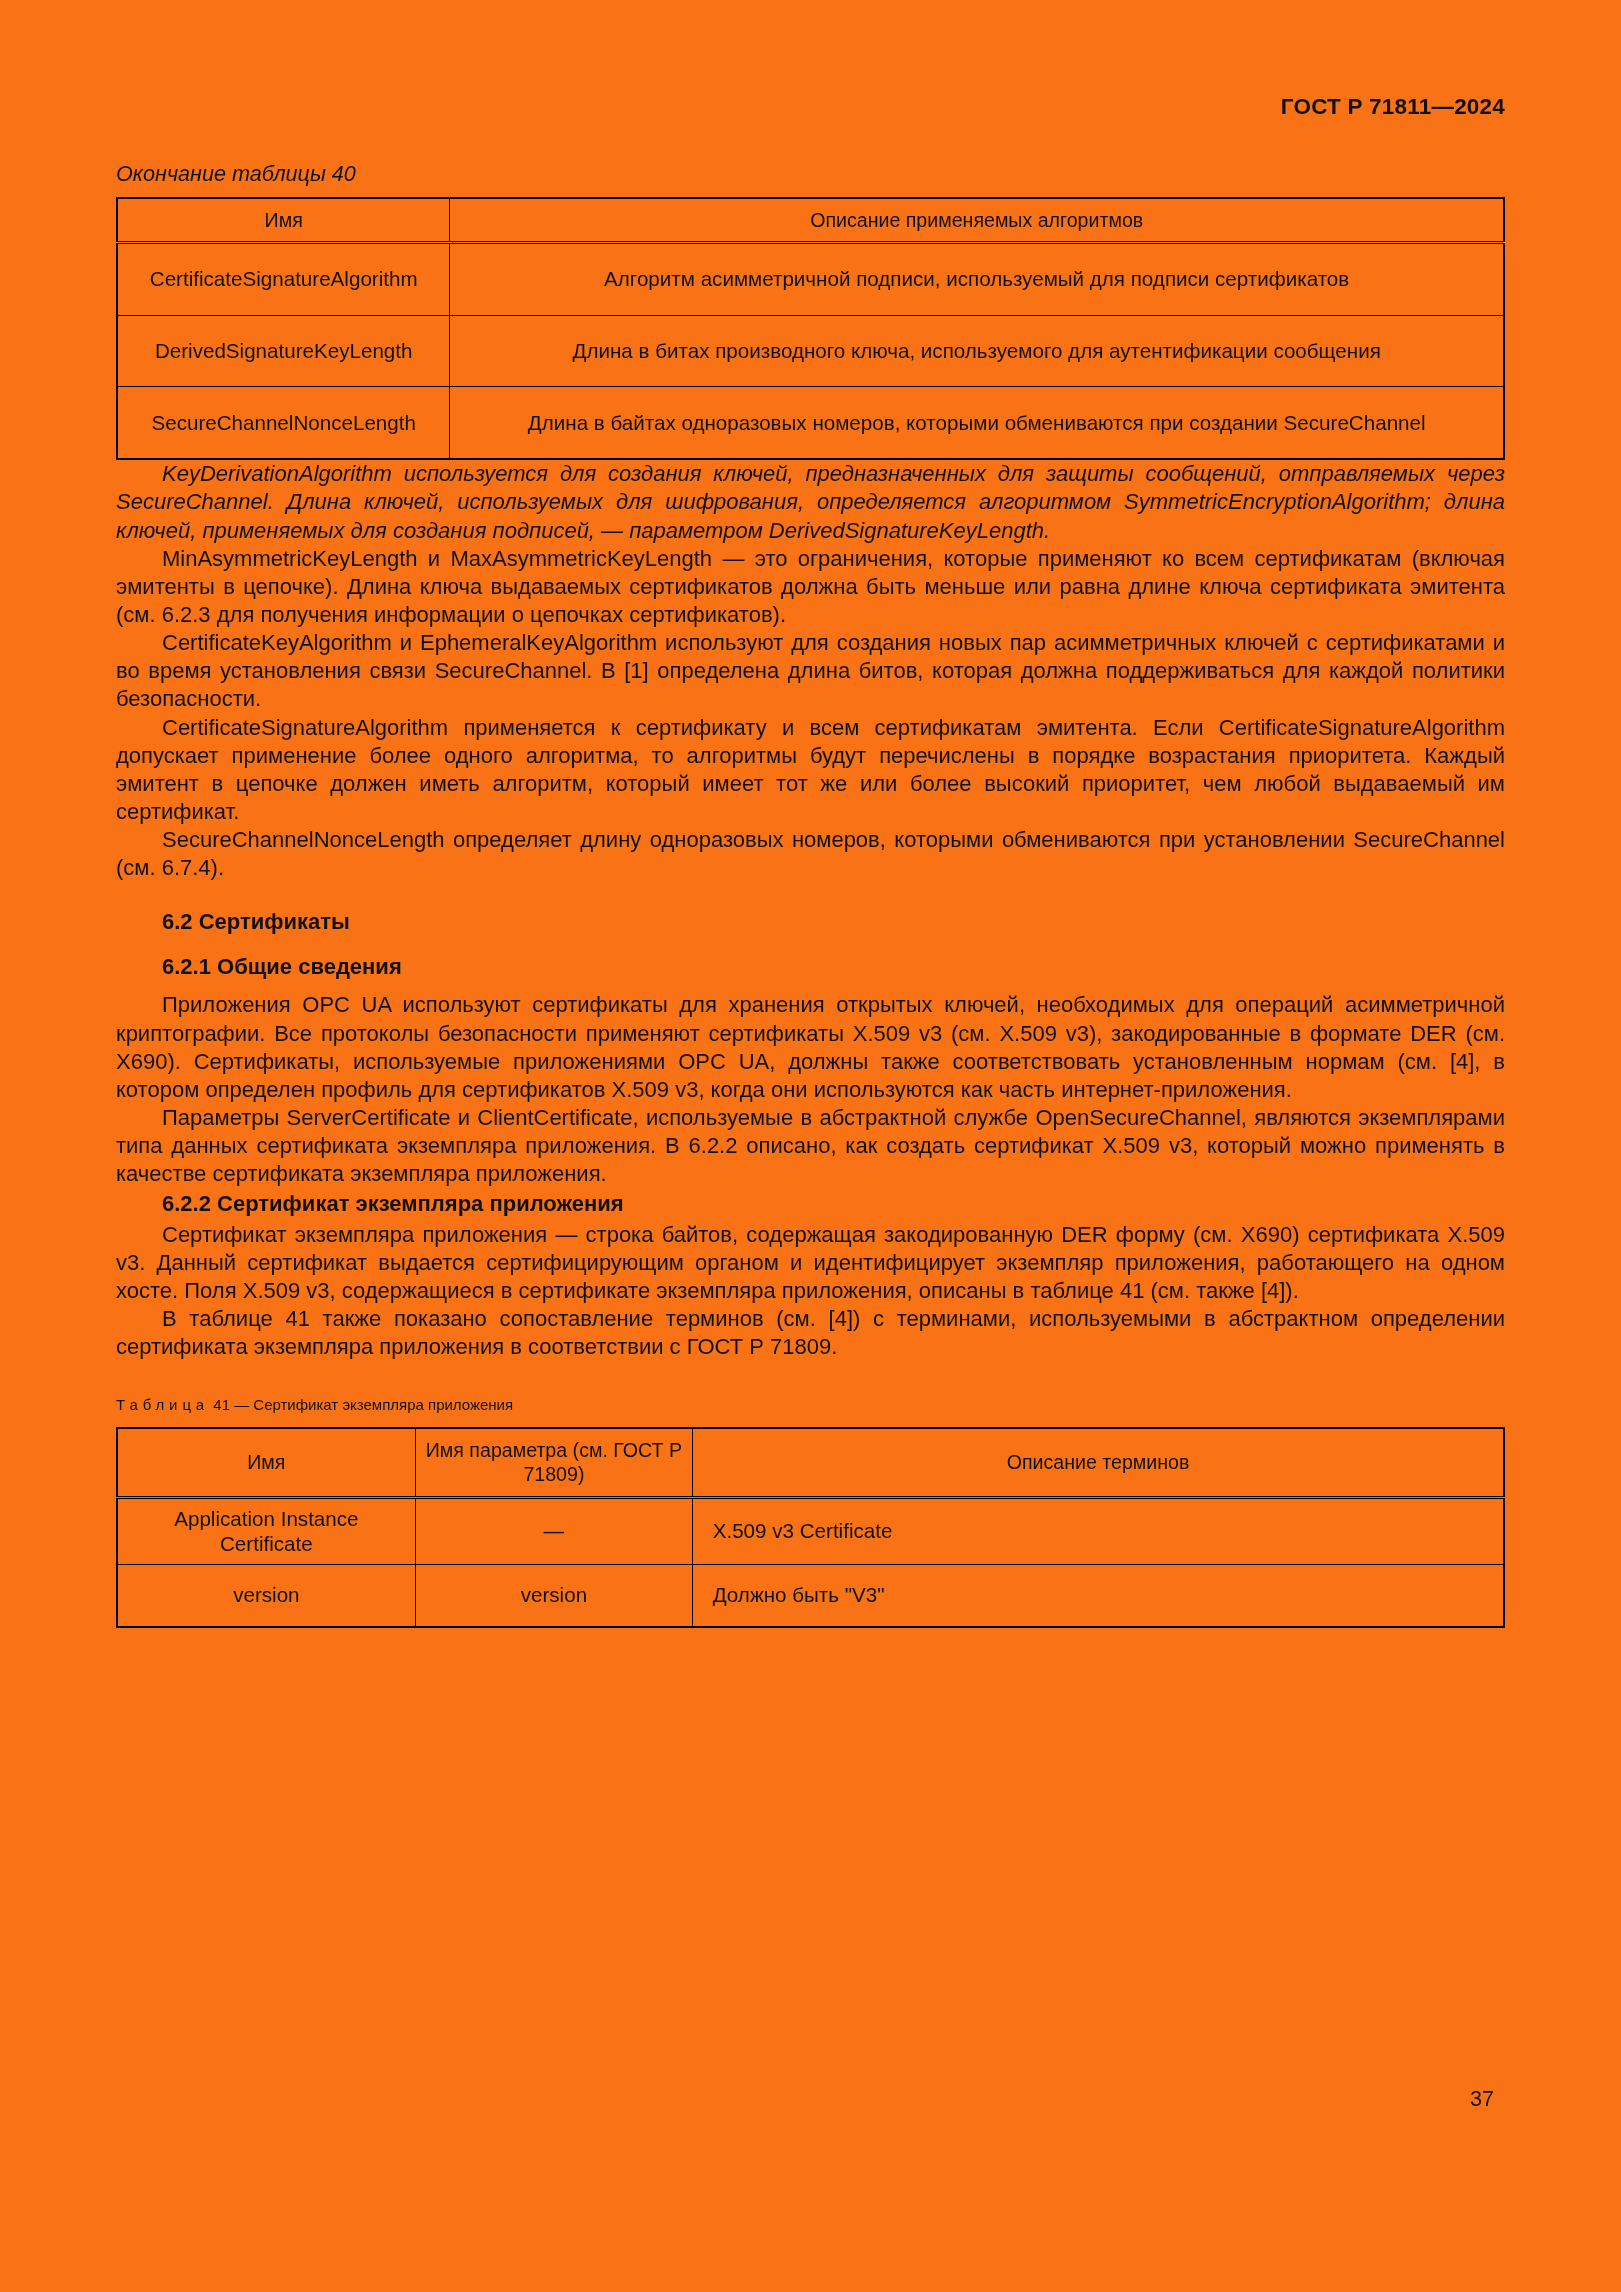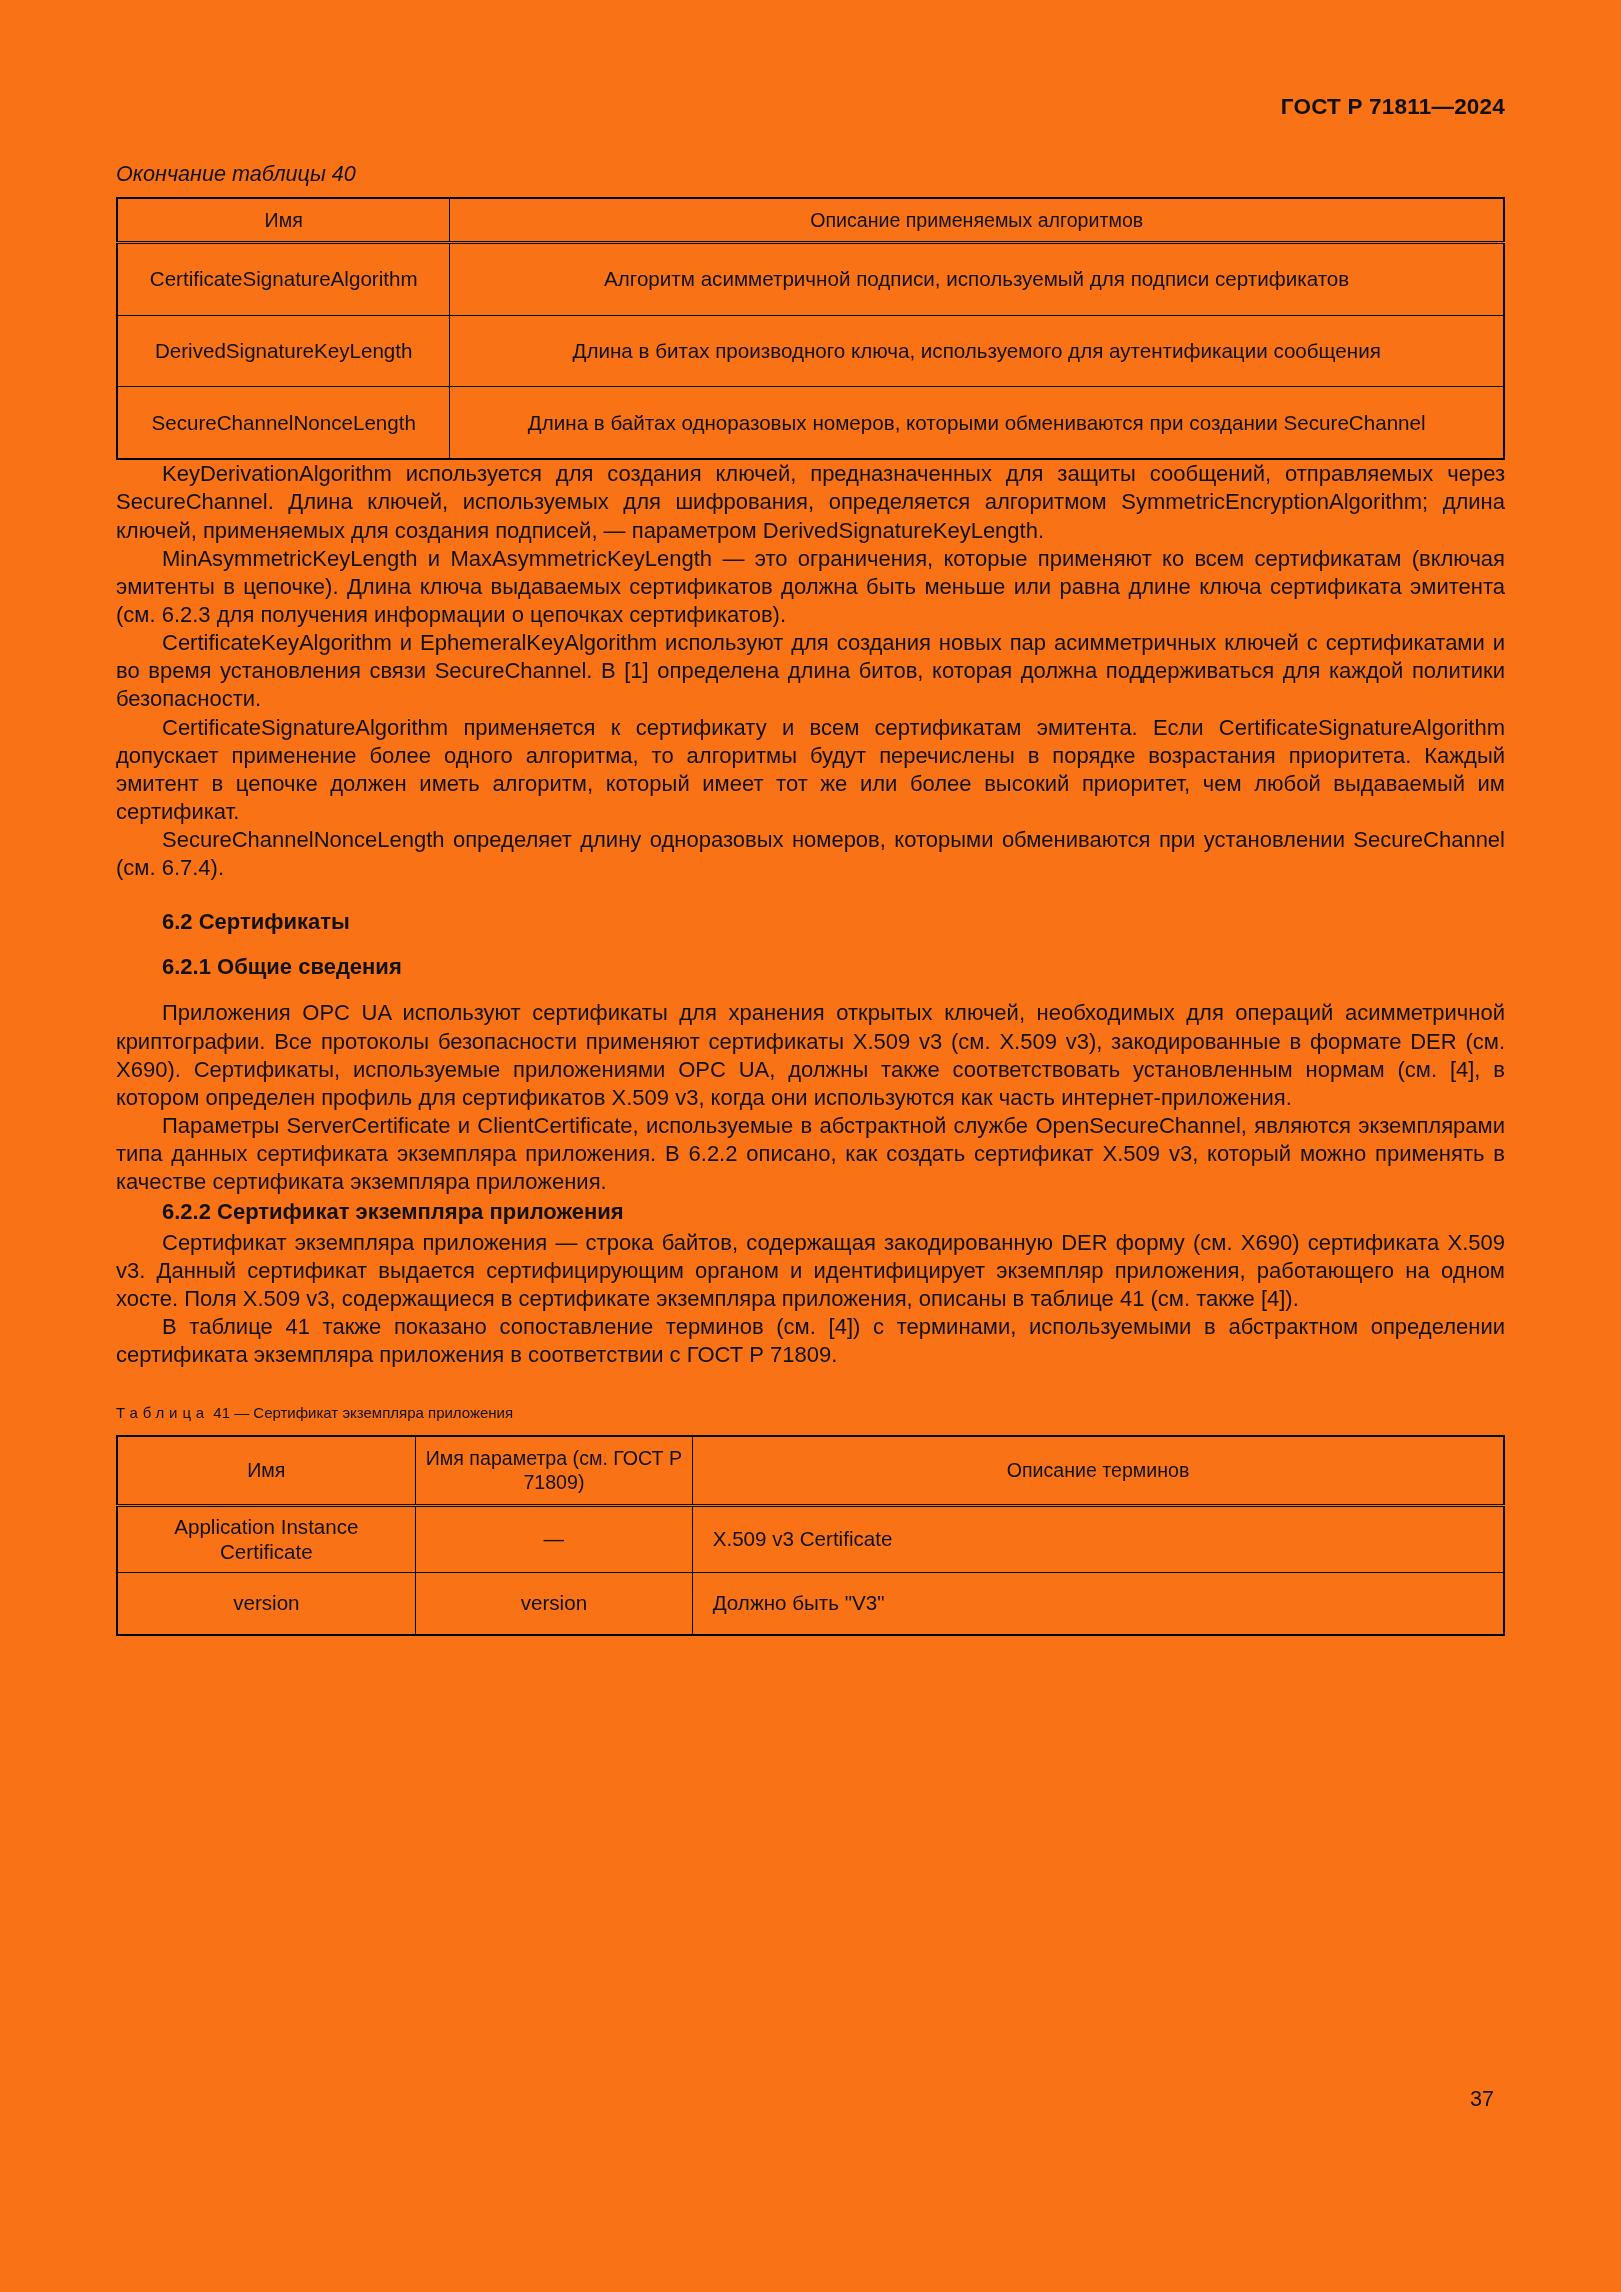--- a/index.html
+++ b/index.html
@@ -54,30 +54,30 @@
   table.t41 td.left { text-align: left; padding-left: 19.6px; }
   table.t41 tbody td { height: 47px; }
 
   p.body-p {
     margin: 0;
     font-size: 22px;
     line-height: 1.28;
     text-align: justify;
     text-indent: 46px;
   }
-  .first-after-table { margin-top: 23.5px; }
+  .first-after-table { margin-top: 23.5px; font-style: italic; }
   .section-h {
     margin: 0;
     font-size: 22px;
     font-weight: bold;
     text-indent: 46px;
     line-height: 1.28;
   }
   .h62 { margin-top: 25.5px; margin-bottom: 17px; }
-  .h621 { margin-bottom: 18px; }
+  .h621 { margin-bottom: 10px; }
   .h622 { margin-top: 2px; margin-bottom: 2px; }
   .table-caption {
     margin-top: 35px;
     margin-bottom: 13.7px;
     font-size: 15px;
   }
   .table-caption .spaced { letter-spacing: 4.9px; }
   .page-number {
     position: absolute;
     right: 127px;

